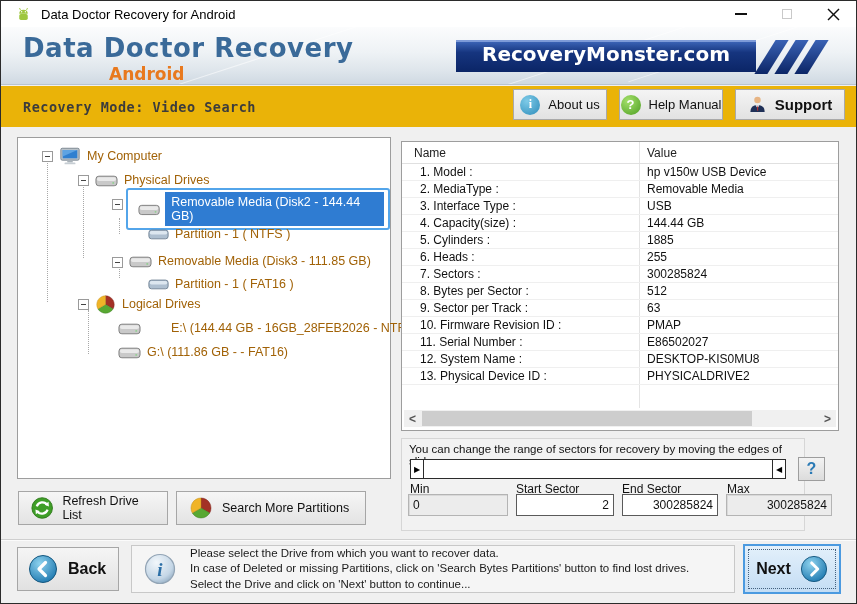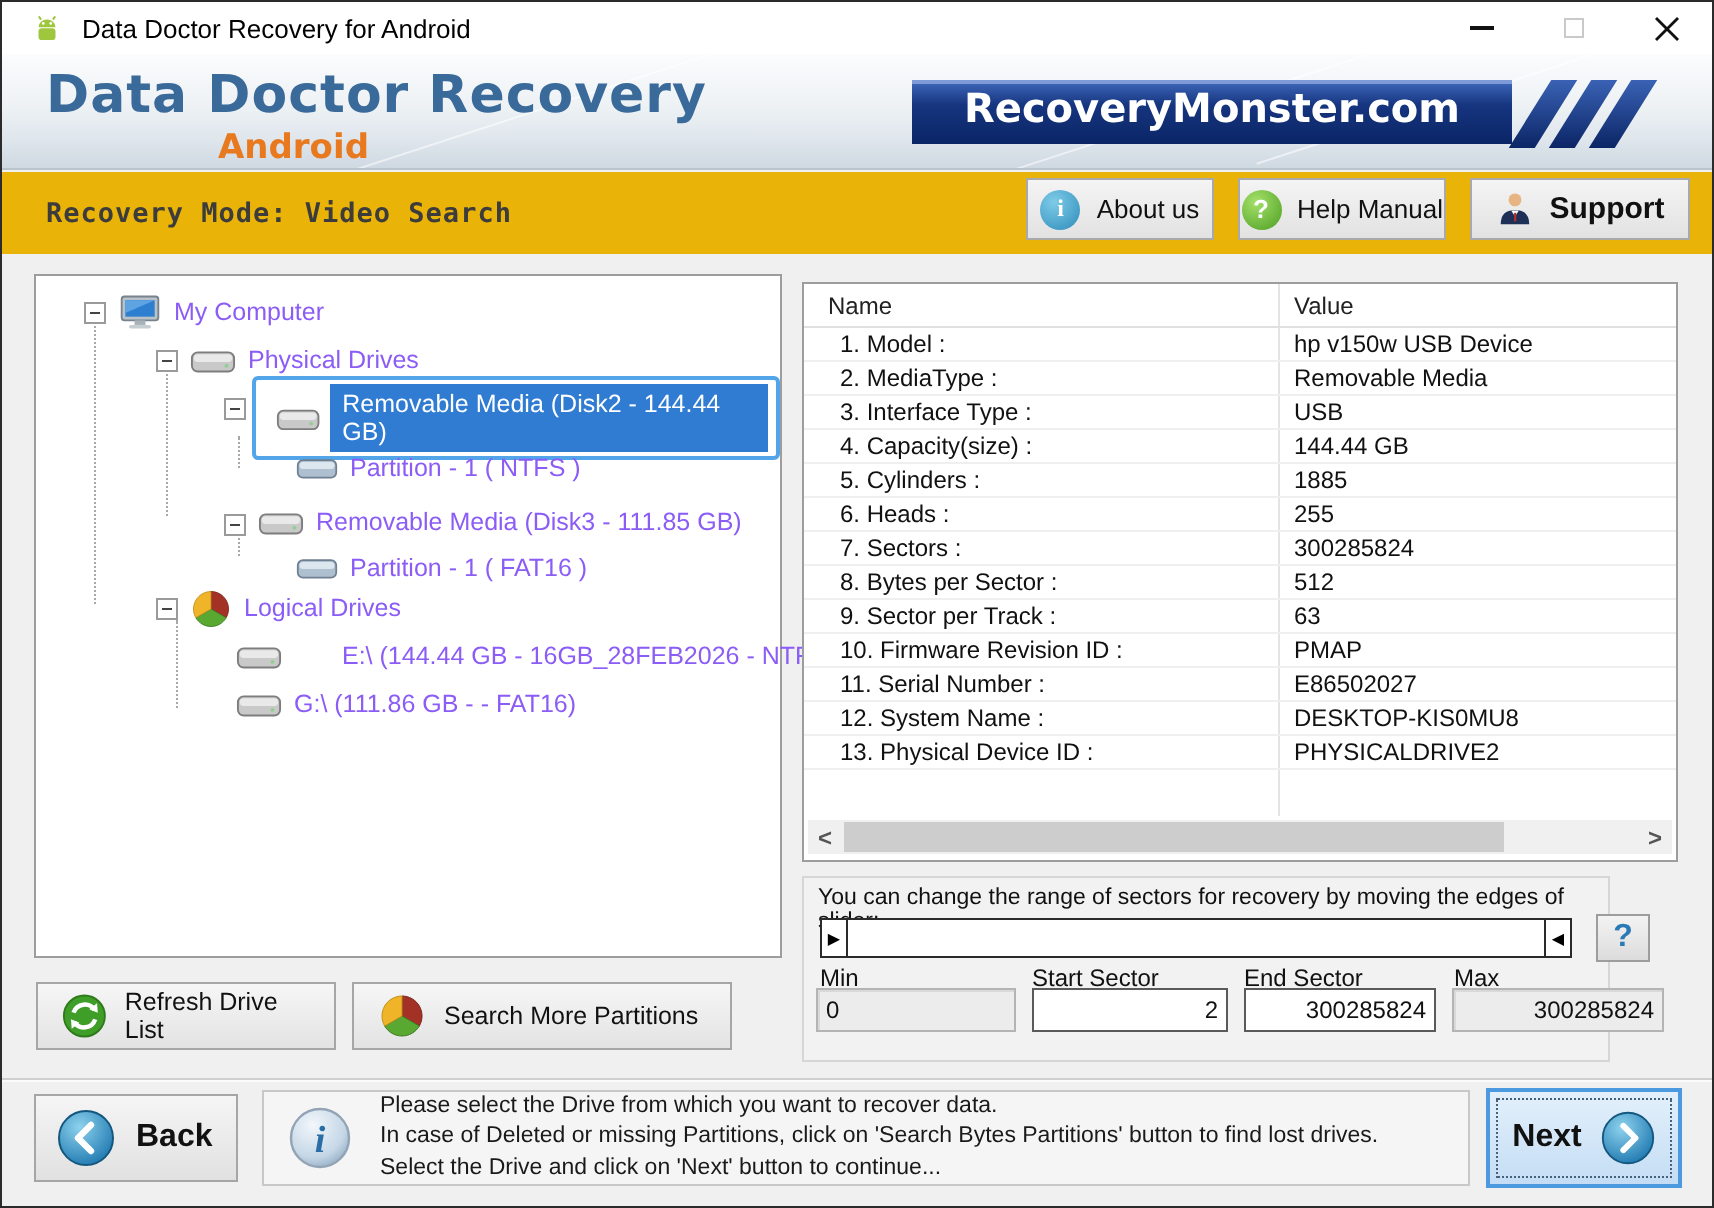--- a/index.html
+++ b/index.html
@@ -31,21 +31,21 @@
   
   .modebar { position:absolute; top:85px; left:0; width:100%; height:41px; background:#eab308; }
   .mode-label { position:absolute; left:22px; top:13px; font-family:"DejaVu Sans Mono", monospace; font-weight:bold; font-size:13.5px; color:#3c3c3c; letter-spacing:.5px; }
   .topbtn { position:absolute; top:3px; height:31px; background:linear-gradient(180deg,#f4f4f4,#e2e2e2); border:1px solid #a9a9a9; display:flex; align-items:center; justify-content:center; gap:8px; cursor:pointer; }
   .topbtn .lbl { font-size:13px; color:#111; }
   .topbtn.support .lbl { font-weight:bold; font-size:15px; }
 
   
   .treepanel { position:absolute; left:16px; top:136px; width:374px; height:342px; background:#fff; border:1px solid #9d9d9d; }
   .trow { position:absolute; display:flex; align-items:center; gap:6px; height:20px; white-space:nowrap; cursor:default; }
-  .trow .tlabel { font-size:12.5px; color:#8b5cf6; }
+  .trow .tlabel { font-size:12.5px; color:#a16207; }
   .expander { width:11px; height:11px; border:1px solid #9a9a9a; background:#fff; display:flex; align-items:center; justify-content:center; flex:0 0 auto; }
   .expander::before { content:""; width:5px; height:1px; background:#444; }
   .guide { position:absolute; border-left:1px dotted #a8a8a8; width:0; }
   .sel-ring { position:absolute; display:flex; align-items:center; gap:5px; border:2px solid #53a5ea; border-radius:3px; background:#fff; padding:2px 4px 2px 10px; }
   .sel-fill { background:#2f7cd2; color:#fff; font-size:12.5px; padding:3px 6px; }
 
   
   .proppanel { position:absolute; left:400px; top:140px; width:438px; height:290px; background:#fff; border:1px solid #9d9d9d; }
   .col-divider { position:absolute; left:237px; top:0; bottom:22px; width:1px; background:#e4e4e4; }
   .thead { position:absolute; top:0; left:0; width:100%; height:22px; border-bottom:1px solid #e0e0e0; }

